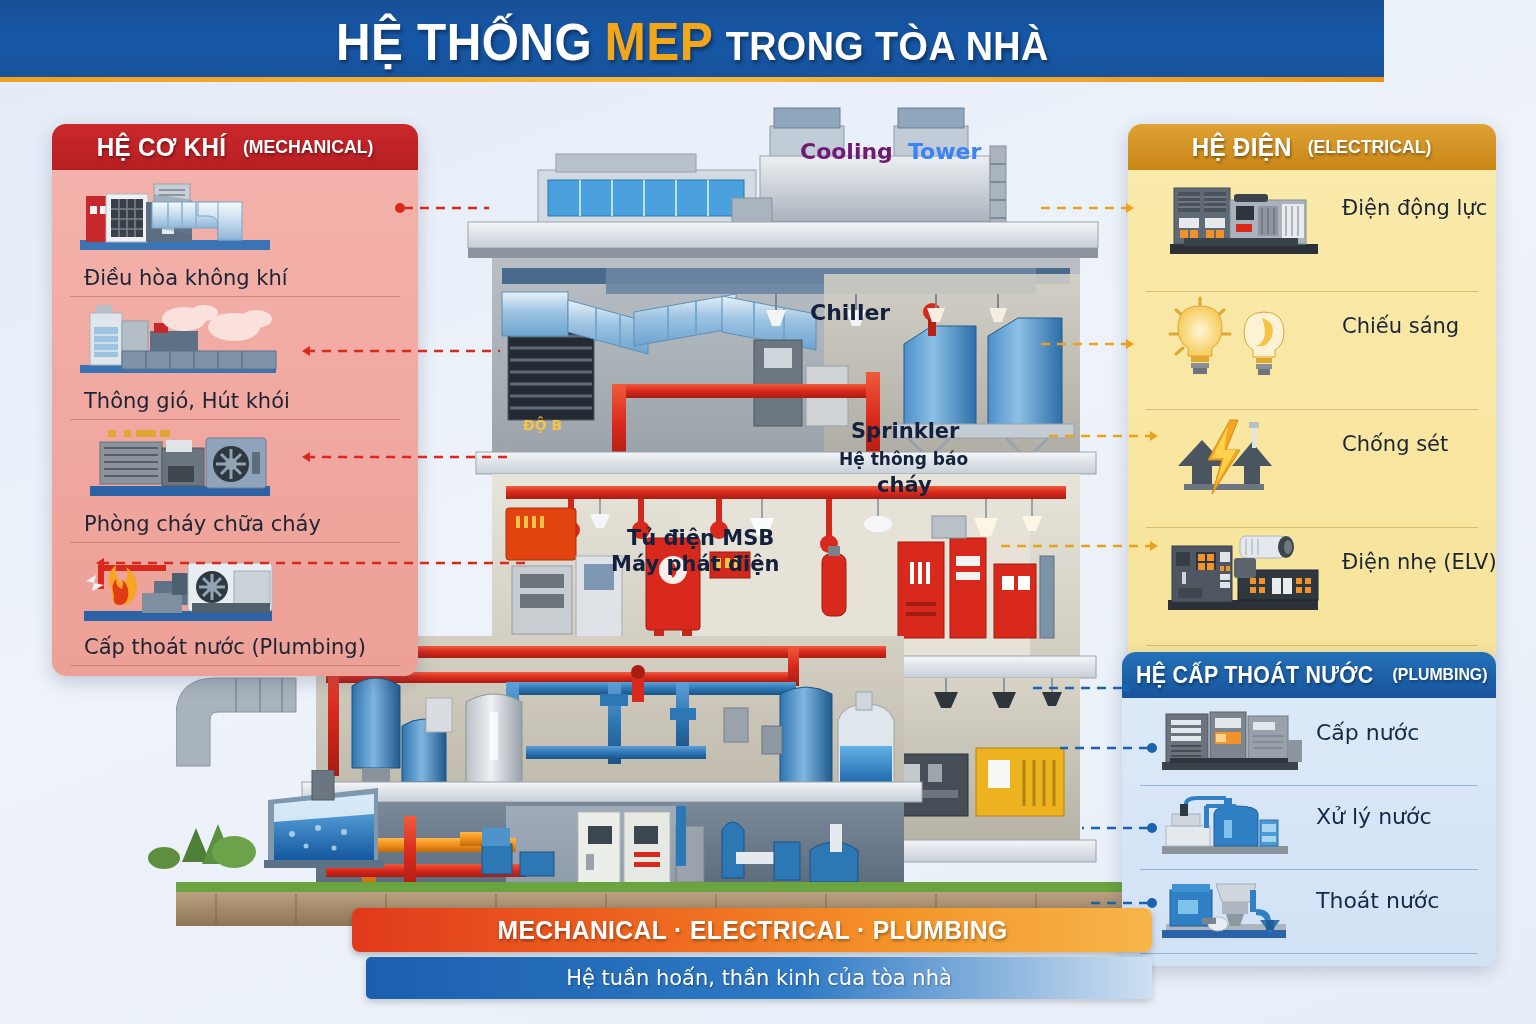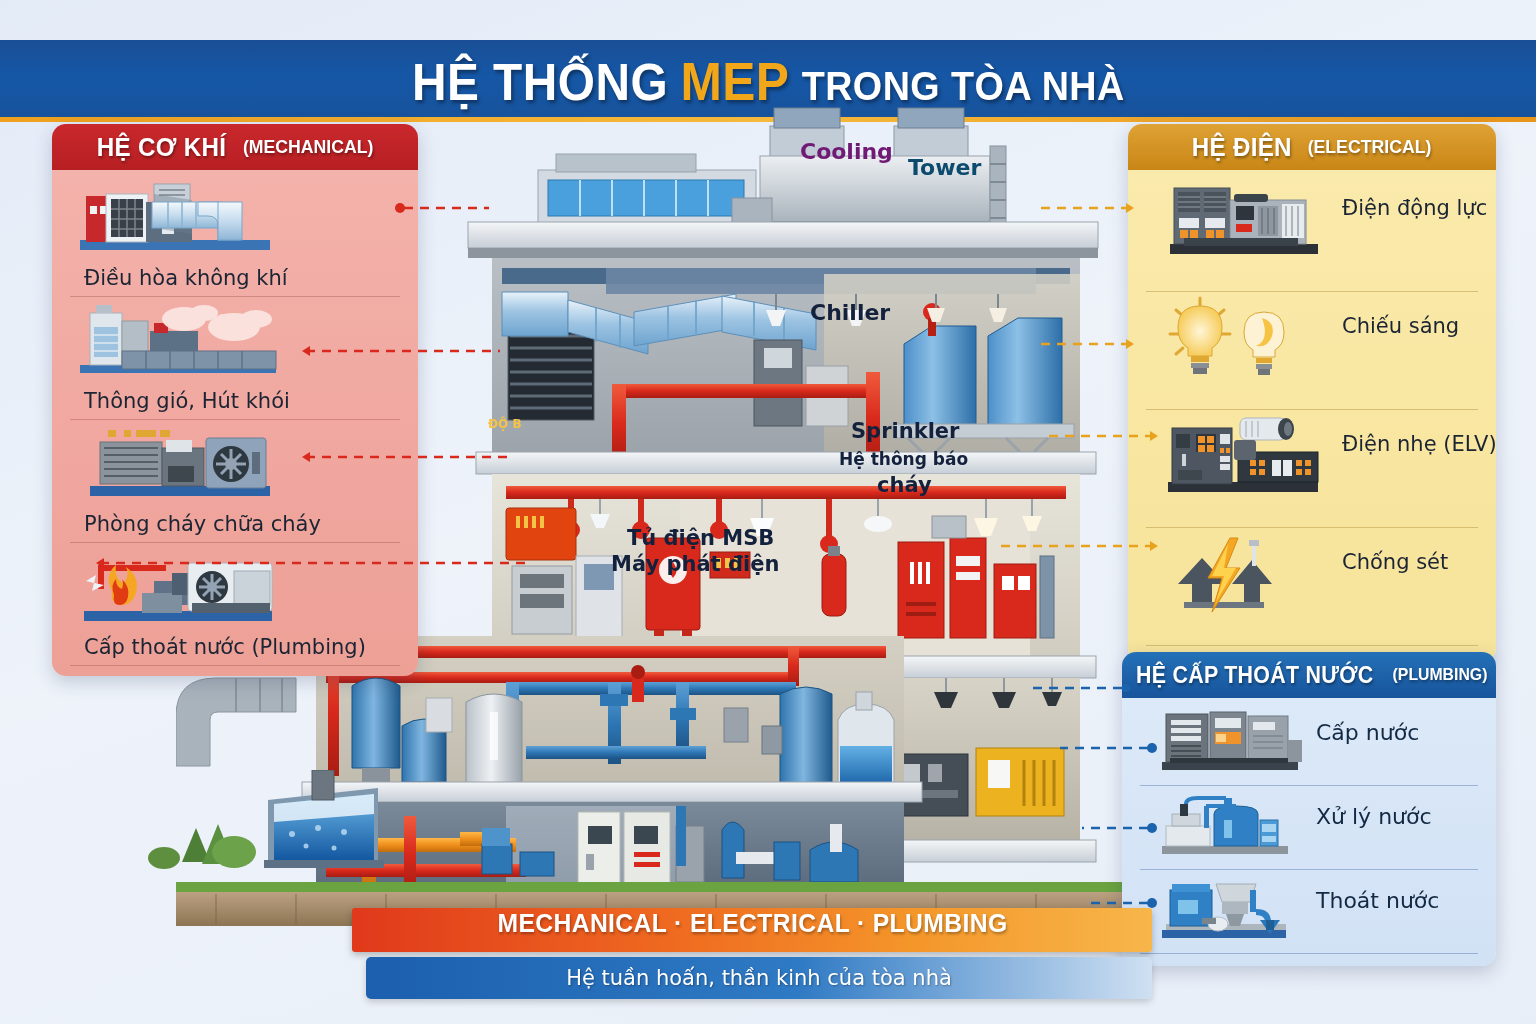--- a/index.html
+++ b/index.html
@@ -5,23 +5,23 @@
   * { box-sizing: border-box; margin: 0; padding: 0; }
   html, body { width: 1536px; height: 1024px; overflow: hidden; }
   body {
     font-family: "Liberation Sans", sans-serif;
     background: linear-gradient(160deg, #e3ebf7 0%, #eef3fa 45%, #e8eef8 100%);
     position: relative;
   }
 
   
   #titlebar {
-    position: absolute; left: 0; top: 0; width: 1536px; height: 82px;
+    position: absolute; left: 0; top: 0; width: 1384px; height: 82px;
     background: linear-gradient(180deg, #1a4f96 0%, #1557a6 45%, #18529b 100%);
-    display: flex; align-items: center; justify-content: center; margin-top: 40px;
+    display: flex; align-items: center; justify-content: center;
   }
   #titlebar::after {
     content: ""; position: absolute; left: 0; bottom: 0; width: 100%; height: 5px;
     background: linear-gradient(90deg, #f0a01e 0%, #f6b93b 50%, #e8951a 100%);
   }
   .title-text {
     font-weight: bold; font-size: 46px; letter-spacing: 0.5px;
     color: #ffffff; text-shadow: 2px 3px 4px rgba(0,0,0,.38);
     white-space: nowrap; transform: scaleX(.92); transform-origin: center;
   }
@@ -75,23 +75,23 @@
   #plumb .row { height: 84px; border-bottom: 1px solid rgba(40,90,160,.35); }
   #plumb .row .art { width: 150px; height: 64px; top: 6px; }
   #plumb .row.rt .rlabel { left: 176px; top: 18px; font-size: 22px; color: #132a44; }
 
   
   #building { position: absolute; left: 176px; top: 86px; width: 1004px; height: 830px; }
 
   
   #banner-wrap { position: absolute; left: 352px; top: 908px; width: 800px; }
   #banner-top {
-    height: 44px; border-radius: 3px;
+    height: 44px; border-radius: 8px;
     background: linear-gradient(90deg,#e0391b 0%,#ef6a20 40%,#f4962a 70%,#f7b64a 100%);
-    display: flex; align-items: flex-start; justify-content: center;
+    display: flex; align-items: center; justify-content: center;
     box-shadow: 0 3px 7px rgba(0,0,0,.25);
   }
   #banner-top span { color: #fff; font-weight: bold; font-size: 26px; letter-spacing: .4px;
     text-shadow: 1px 2px 3px rgba(0,0,0,.33); transform: scaleX(.95); }
   #banner-bot {
     margin: 5px 0 0 14px; width: 786px; height: 42px; border-radius: 5px;
     background: linear-gradient(90deg,#1b5fae 0%,#2f7ac4 55%,#cfe0f2 100%);
     display: flex; align-items: center; justify-content: center;
     box-shadow: 0 3px 7px rgba(0,0,0,.18);
   }
@@ -619,28 +619,28 @@
           <circle cx="228" cy="76" r="2.5"></circle>
       <circle cx="256" cy="78" r="2.5"></circle>
     </g>
     <rect x="234" y="0" width="22" height="30" fill="#6b7680" stroke="#4f5963"></rect>
     <rect x="186" y="90" width="120" height="8" fill="#5c7086"></rect>
   </g>
 </svg>
 </div>
 
 <div class="callout" style="left:800px; top:140px; font-size:22px; color:#701a75;">Cooling</div>
-<div class="callout" style="left:908px; top:140px; font-size:22px; color:#0c4a6e;margin-top:16px;">Tower</div>
+<div class="callout" style="left:908px; top:140px; font-size:22px; color:#3b82f6;">Tower</div>
 <div class="callout" style="left:810px; top:301px; font-size:22px;">Chiller</div>
 <div class="callout" style="left:851px; top:420px; font-size:21px;">Sprinkler</div>
 <div class="callout" style="left:839px; top:450px; font-size:17px;">Hệ thông báo</div>
 <div class="callout" style="left:877px; top:474px; font-size:21px;">cháy</div>
 <div class="callout" style="left:627px; top:527px; font-size:21px;">Tủ điện MSB</div>
 <div class="callout" style="left:611px; top:553px; font-size:21px;">Máy phát điện</div>
-<div class="callout" style="left:488px; top:418px; font-size:12px; color:#f6c344;">ĐỘ B</div>
+<div class="callout" style="left:523px; top:418px; font-size:14px; color:#f6c344;">ĐỘ B</div>
 
 <div class="panel" id="mech">
   <div class="panel-head">
     <span class="ph-main">HỆ CƠ KHÍ</span>
     <span class="ph-sub">(MECHANICAL)</span>
   </div>
   <div class="panel-body">
 
     <div class="row">
       <div class="art">
@@ -873,20 +873,35 @@
           <rect x="92" y="68" width="16" height="5" fill="#8a8f94"></rect>
           <rect x="94" y="73" width="12" height="6" fill="#6e747a"></rect>
         </svg>
       </div>
       <div class="rlabel">Chiếu sáng</div>
     </div>
 
     <div class="row rt">
       <div class="art">
         <svg width="160" height="80" viewBox="0 0 160 80">
+          <path d="M28 74 v-22 h-14 l24 -26 l24 26 h-14 v22 Z" fill="#4b555f"></path>
+          <path d="M80 74 v-22 h-12 l20 -24 l20 24 h-12 v22 Z" fill="#4b555f"></path>
+          <rect x="20" y="70" width="80" height="6" fill="#6c7680"></rect>
+          <path d="M66 6 L44 46 h14 l-10 34 l28 -44 h-14 l12 -30 Z" fill="#f5a623" stroke="#d88a10"></path>
+          <path d="M64 12 L48 44 h12 l-8 26 l20 -34 h-12 Z" fill="#ffd24d"></path>
+          <rect x="88" y="12" width="4" height="22" fill="#dfe4e8"></rect>
+          <rect x="85" y="8" width="10" height="6" fill="#b8bfc6"></rect>
+        </svg>
+      </div>
+      <div class="rlabel">Chống sét</div>
+    </div>
+
+    <div class="row rt">
+      <div class="art">
+        <svg width="160" height="80" viewBox="0 0 160 80">
           <rect x="4" y="68" width="150" height="10" fill="#2b3137"></rect>
           <rect x="8" y="14" width="60" height="56" fill="#4e5761" stroke="#343c44"></rect>
           <rect x="12" y="20" width="14" height="14" fill="#343c44"></rect>
           <rect x="32" y="20" width="20" height="18" fill="#2e353c"></rect>
           <g fill="#f0932b">
               <rect x="34" y="22" width="7" height="7"></rect>
               <rect x="43" y="22" width="7" height="7"></rect>
             <rect x="34" y="31" width="7" height="7"></rect>
               <rect x="43" y="31" width="7" height="7"></rect>
             </g>
@@ -920,35 +935,20 @@
               <line x1="82" y1="7" x2="82" y2="23"></line>
                 <line x1="88" y1="7" x2="88" y2="23"></line>
               <line x1="94" y1="7" x2="94" y2="23"></line>
               </g>
             <rect x="86" y="26" width="5" height="12" fill="#a8b0b7"></rect>
             <rect x="70" y="26" width="22" height="20" rx="3" fill="#5c656e"></rect>
           </g>
         </svg>
       </div>
       <div class="rlabel">Điện nhẹ (ELV)</div>
-    </div>
-
-    <div class="row rt">
-      <div class="art">
-        <svg width="160" height="80" viewBox="0 0 160 80">
-          <path d="M28 74 v-22 h-14 l24 -26 l24 26 h-14 v22 Z" fill="#4b555f"></path>
-          <path d="M80 74 v-22 h-12 l20 -24 l20 24 h-12 v22 Z" fill="#4b555f"></path>
-          <rect x="20" y="70" width="80" height="6" fill="#6c7680"></rect>
-          <path d="M66 6 L44 46 h14 l-10 34 l28 -44 h-14 l12 -30 Z" fill="#f5a623" stroke="#d88a10"></path>
-          <path d="M64 12 L48 44 h12 l-8 26 l20 -34 h-12 Z" fill="#ffd24d"></path>
-          <rect x="88" y="12" width="4" height="22" fill="#dfe4e8"></rect>
-          <rect x="85" y="8" width="10" height="6" fill="#b8bfc6"></rect>
-        </svg>
-      </div>
-      <div class="rlabel">Chống sét</div>
     </div>
 
   </div>
 </div>
 
 <div class="panel" id="plumb">
   <div class="panel-head">
     <span class="ph-main" style="font-size:23px">HỆ CẤP THOÁT NƯỚC</span>
     <span class="ph-sub" style="font-size:17px">(PLUMBING)</span>
   </div>

